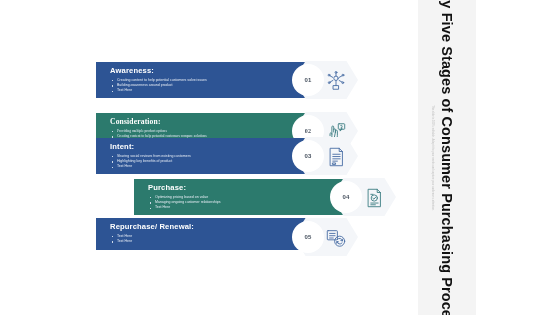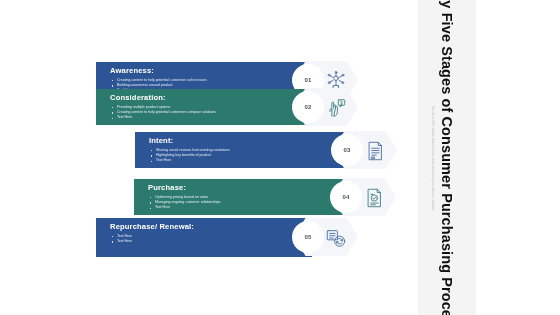--- a/index.html
+++ b/index.html
@@ -194,21 +194,21 @@
           <path d="M15.4 11.4 L18.6 13.2"></path>
           <circle cx="12" cy="2.6" r="1"></circle>
           <circle cx="4.4" cy="5.6" r="1"></circle>
           <circle cx="19.6" cy="5.6" r="1"></circle>
           <circle cx="4.6" cy="13.8" r="1"></circle>
           <circle cx="19.4" cy="13.8" r="1"></circle>
         </svg>
       </div>
     </div>
 
-    <div class="stage-row" style="top:27px;">
+    <div class="stage-row" style="top:51px;font-family:Liberation Serif, serif;">
       <div class="bar green">
         <div class="stage-title">Consideration:</div>
         <ul class="bullets">
           <li>Providing multiple product options</li>
           <li>Creating content to help potential customers compare solutions</li>
           <li>Text Here</li>
         </ul>
       </div>
       <div class="hex"></div>
       <div class="num-circle">
@@ -221,21 +221,21 @@
           <path d="M9.5 9.5 A1 1 0 0 1 11.5 9.5 L11.5 12.5"></path>
           <path d="M11.5 11 A1 1 0 0 1 13.5 11 L13.5 16 C13.5 19 12 21 10 21 Z"></path>
           <rect x="14.5" y="3" width="7" height="6" rx="0.8"></rect>
           <path d="M16.5 9 L16.5 11 L18.3 9"></path>
           <path d="M17.2 4.8 A1 1 0 0 1 18.6 6.1 L18 6.7"></path>
           <circle cx="18" cy="7.7" r="0.35" fill="#3f7f84"></circle>
         </svg>
       </div>
     </div>
 
-    <div class="stage-row" style="top:70px;margin-left:39px;">
+    <div class="stage-row" style="top:76px;">
       <div class="bar blue">
         <div class="stage-title">Intent:</div>
         <ul class="bullets">
           <li>Sharing social reviews from existing customers</li>
           <li>Highlighting key benefits of product</li>
           <li>Text Here</li>
         </ul>
       </div>
       <div class="hex"></div>
       <div class="num-circle">
@@ -274,21 +274,21 @@
           <circle cx="12.3" cy="12" r="3.4"></circle>
           <path d="M10.7 12.1 L11.9 13.3 L14 10.9"></path>
           <path d="M8.5 17.5 H16.5"></path>
           <path d="M8.5 19.4 H13.5"></path>
           <path d="M8.5 8 H11"></path>
         </svg>
       </div>
     </div>
 
     <div class="stage-row" style="top:156px; height:39px;">
-      <div class="bar blue" style="height:39px;">
+      <div class="bar blue" style="height:32px;">
         <div class="stage-title">Repurchase/ Renewal:</div>
         <ul class="bullets">
           <li>Text Here</li>
           <li>Text Here</li>
         </ul>
       </div>
       <div class="hex" style="top:0px;"></div>
       <div class="num-circle" style="top:3px;">
         <span>05</span>
       </div>

